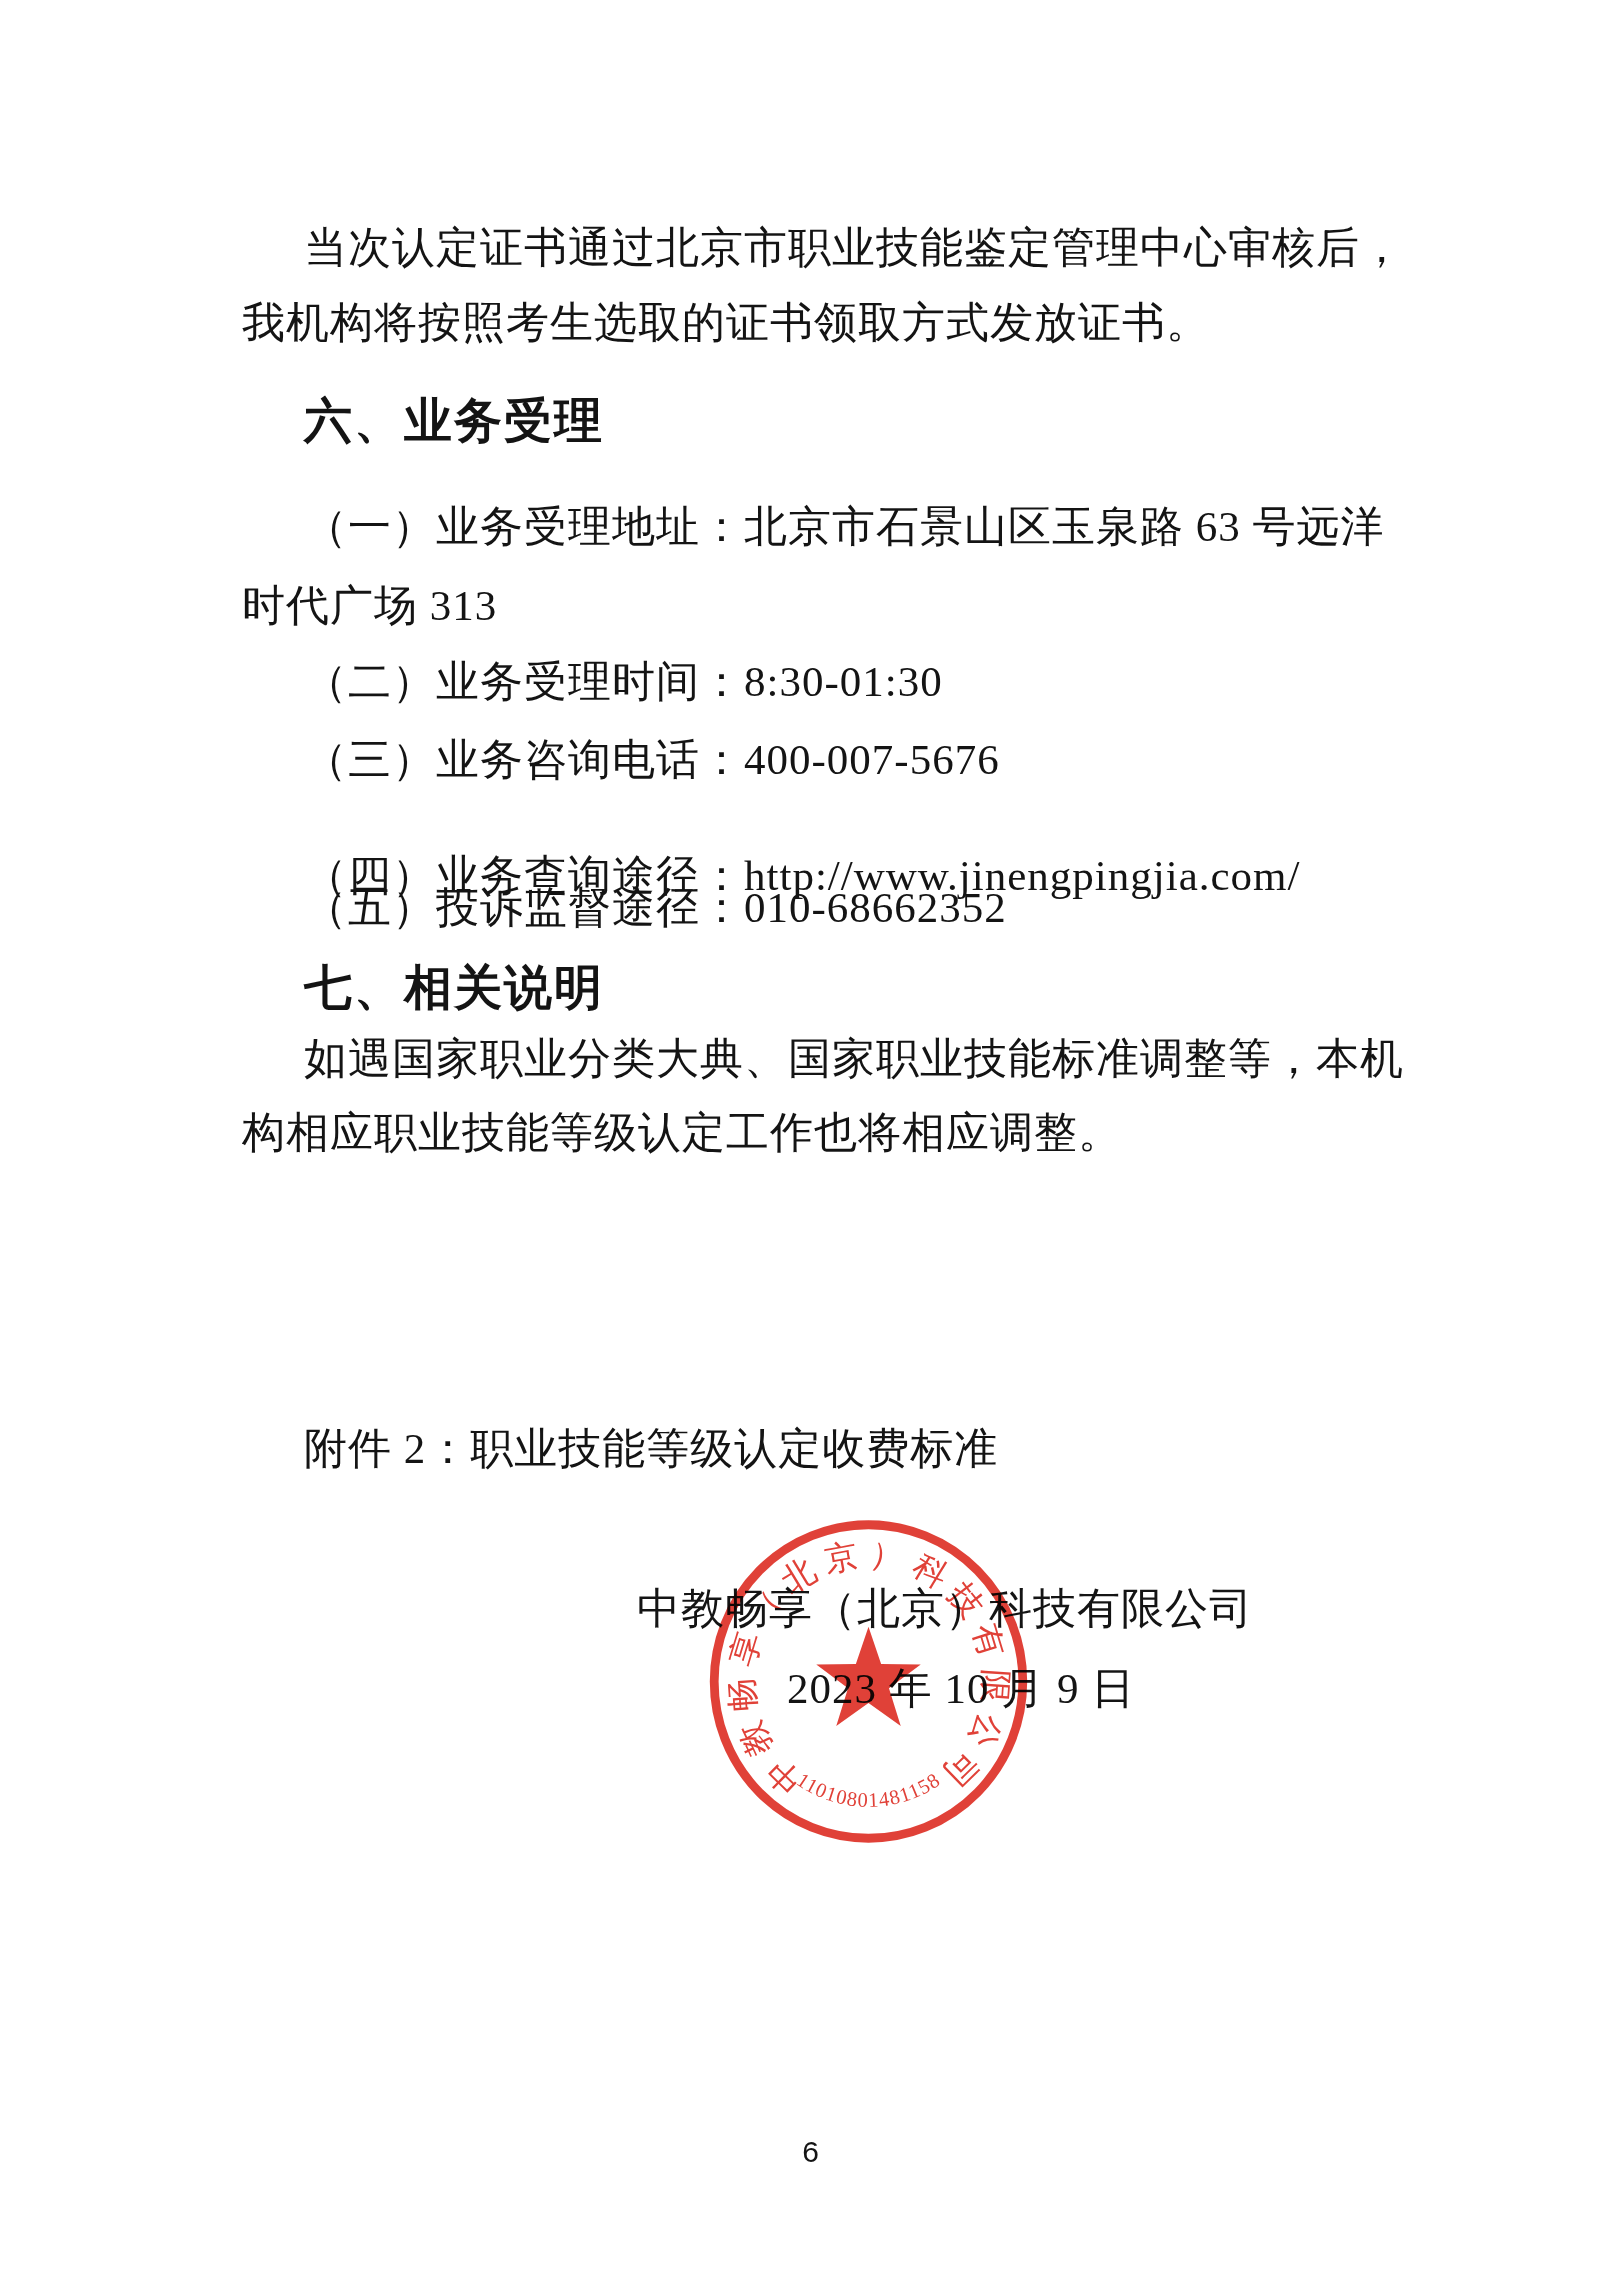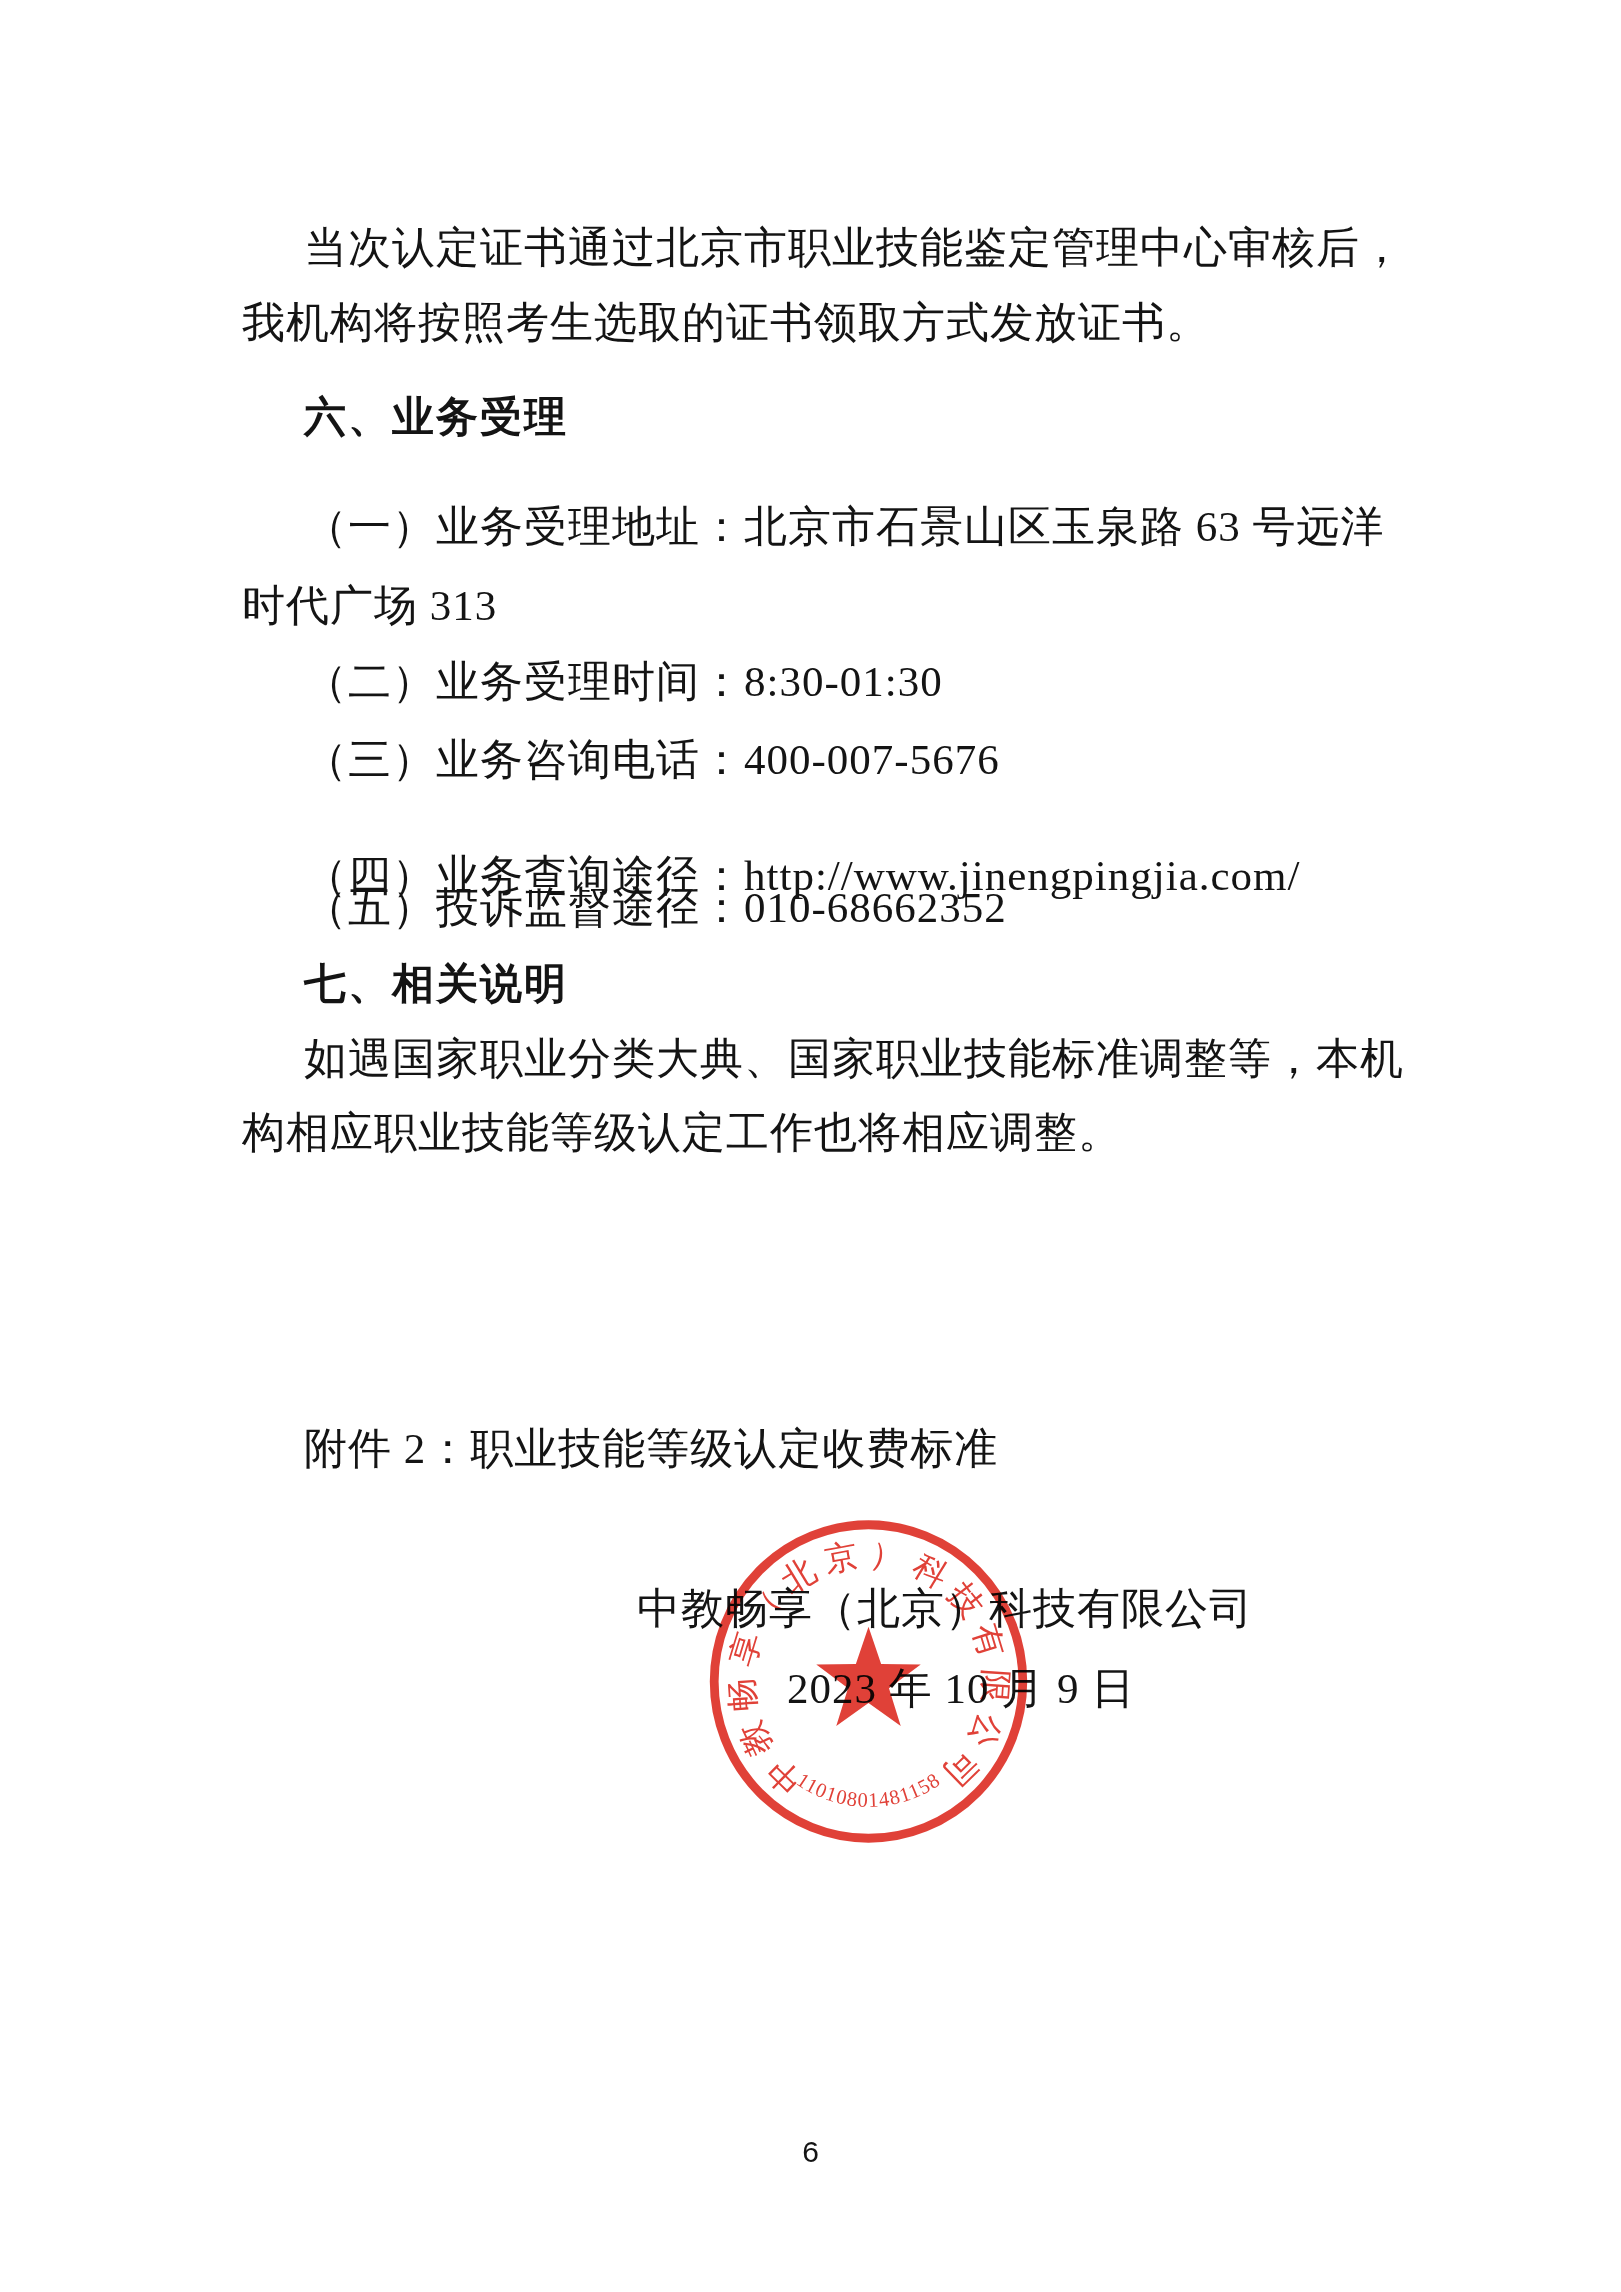--- a/index.html
+++ b/index.html
@@ -18,21 +18,21 @@
     line-height:1.15;
     white-space:nowrap;
     letter-spacing:1px;
   }
   .indent{left:304px;}
   .margin{left:218px;margin-left:24px;}
   .heading{
     font-family:"Liberation Sans","DejaVu Sans",sans-serif;
     font-weight:700;
     letter-spacing:2px;
-    font-size:42px;
+    font-size:48px;
   }
   .sig{left:637px;}
   .date{left:787px;}
   .pagenum{
     position:absolute;
     top:2135px;left:0;width:100%;
     text-align:center;
     font-family:"Liberation Sans","DejaVu Sans",sans-serif;
     font-size:30px;
     letter-spacing:0;

